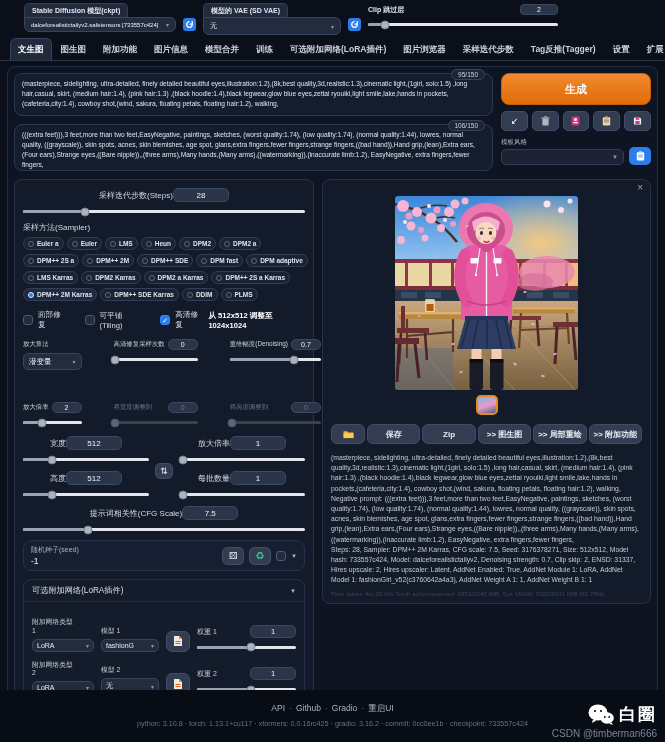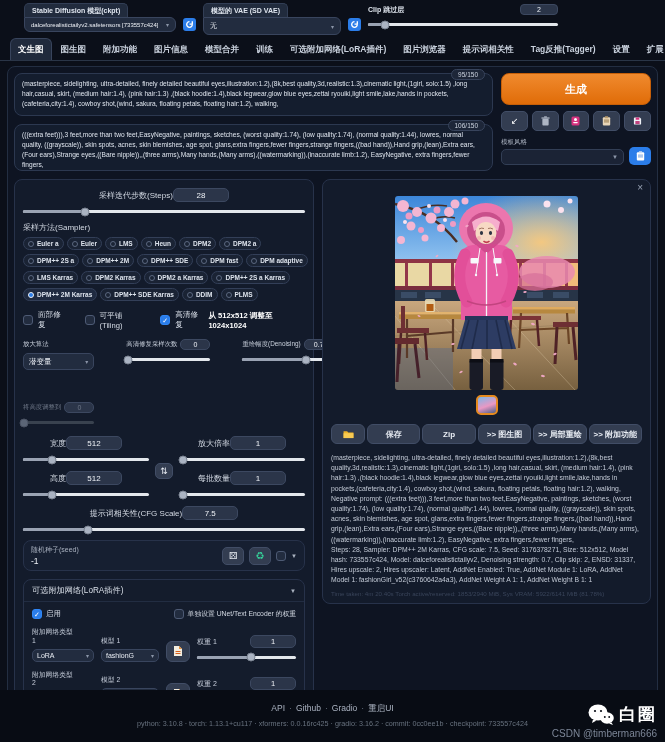--- a/index.html
+++ b/index.html
@@ -67,21 +67,21 @@
   .pill.sel { background:#1f2a40; }
   .pill.sel .radio { background:#2b7de9; border-color:#e8ecf2; }
 
   .checkrow { display:flex; align-items:center; gap:5px; margin-top:9px; font-size:7.6px; color:#d4dae4; }
   .cb { width:10px; height:10px; border:1px solid #4d5a74; border-radius:3px; background:#222c3f; display:inline-flex; align-items:center; justify-content:center; flex:none; cursor:pointer; }
   .cb.on { background:#2b7de9; border-color:#2f86f6; }
   .ck { font-size:7px; color:#fff; line-height:1; font-weight:bold; }
   .gap14 { width:9px; }
   .bold-note { font-weight:bold; color:#fff; }
 
-  .hiresgrid { display:grid; grid-template-columns:1fr 1fr 1fr 1fr 1fr; column-gap:6px; row-gap:7px; margin-top:9px;gap:32px; }
+  .hiresgrid { display:grid; grid-template-columns:1fr 1fr 1fr; column-gap:6px; row-gap:7px; margin-top:9px;gap:32px; }
   .clbl { font-size:6.4px; color:#cbd2de; display:flex; justify-content:space-between; align-items:center; gap:3px; min-height:11px; white-space:nowrap; }
   .clbl .numbox { min-width:30px; font-size:7px; padding:1px 2px; }
   .clbl.dim, .dimtxt { color:#6d7686; }
   .dd { display:flex; justify-content:space-between; align-items:center; gap:4px; background:#222c3f; border:1px solid #39455e; border-radius:5px; padding:2.5px 5px; font-size:7.5px; color:#e8ecf3; margin-top:3px; cursor:pointer; }
   .ddar { color:#8b95a8; font-size:6px; flex:none; }
 
   .dimgrid { display:grid; grid-template-columns:1fr 20px 1fr; column-gap:5px; margin-top:9px; }
   .dimcell { margin-bottom:7px; }
   .swapcol { display:flex; align-items:center; justify-content:center; }
   .swapbtn { width:18px; height:16px; background:#333d51; border:1px solid #414d66; border-radius:5px; color:#e8ecf3; font-size:9px; display:flex; align-items:center; justify-content:center; cursor:pointer; }
@@ -178,21 +178,21 @@
 
   <div class="tabs">
     <div class="tab active">文生图</div>
     <div class="tab">图生图</div>
     <div class="tab">附加功能</div>
     <div class="tab">图片信息</div>
     <div class="tab">模型合并</div>
     <div class="tab">训练</div>
     <div class="tab">可选附加网络(LoRA插件)</div>
     <div class="tab">图片浏览器</div>
-    <div class="tab">提示词相关性</div>
+    <div class="tab">采样迭代步数</div>
     <div class="tab">Tag反推(Tagger)</div>
     <div class="tab">设置</div>
     <div class="tab">扩展</div>
   </div>
 
   <div class="frame">
 
     <div class="promptrow">
       <div class="pcol">
         <div class="parea">
@@ -520,32 +520,20 @@
           <span class="cb"></span>
           <span class="tri">▼</span>
         </div>
 
         <div class="loragroup">
           <div class="lorahead">
             <span>可选附加网络(LoRA插件)</span>
             <span class="tri">▼</span>
           </div>
           <div class="lorabody">
-            <div class="enrow">
-              <div class="encell">
-                <span class="cb on">
-                    <span class="ck">✓</span>
-                  </span>
-                <span>启用</span>
-              </div>
-              <div class="encell small">
-                <span class="cb"></span>
-                <span>单独设置 UNet/Text Encoder 的权重</span>
-              </div>
-            </div>
 
             <div class="lrow">
               <div>
                   <div class="tlbl"><span>附加网络类型</span><br><span>1</span></div>
                 <div class="dd">
                     <span>LoRA</span>
                     <span class="ddar">▾</span>
                   </div>
                 </div>
               <div>

